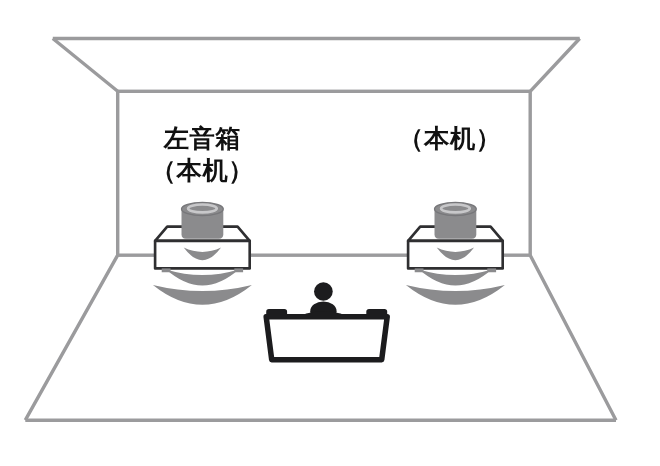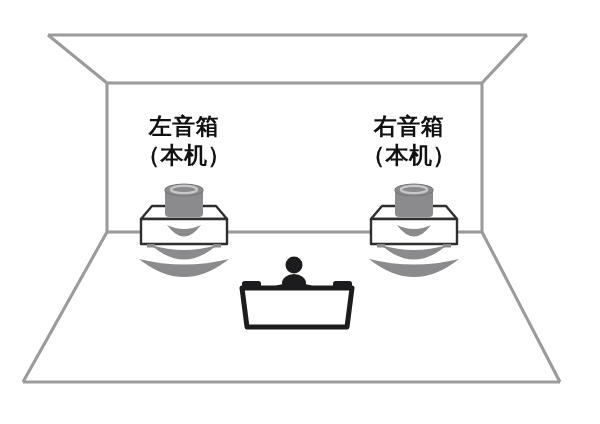--- a/index.html
+++ b/index.html
@@ -86,15 +86,14 @@
     <rect class="black-fill" x="242" y="281" width="19" height="9" rx="2.5"></rect>
     <rect class="black-fill" x="333" y="281" width="19" height="9" rx="2.5"></rect>
   </g>
 </svg>
 
 <div class="speaker-label" style="left:94px">
   <span class="label-line">左音箱</span>
   <span class="label-line">（本机）</span>
 </div>
 <div class="speaker-label" style="left:319px">
-  <span class="label-line">右音箱</span>
   <span class="label-line">（本机）</span>
 </div>
 
 </body></html>

